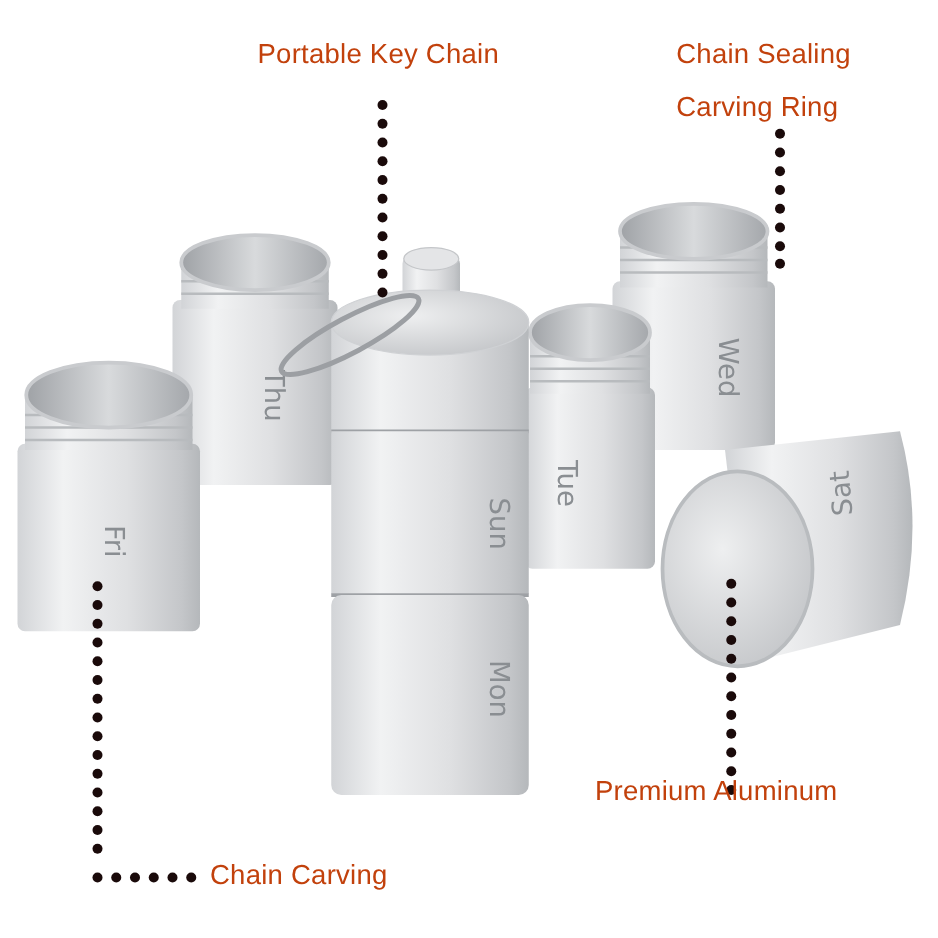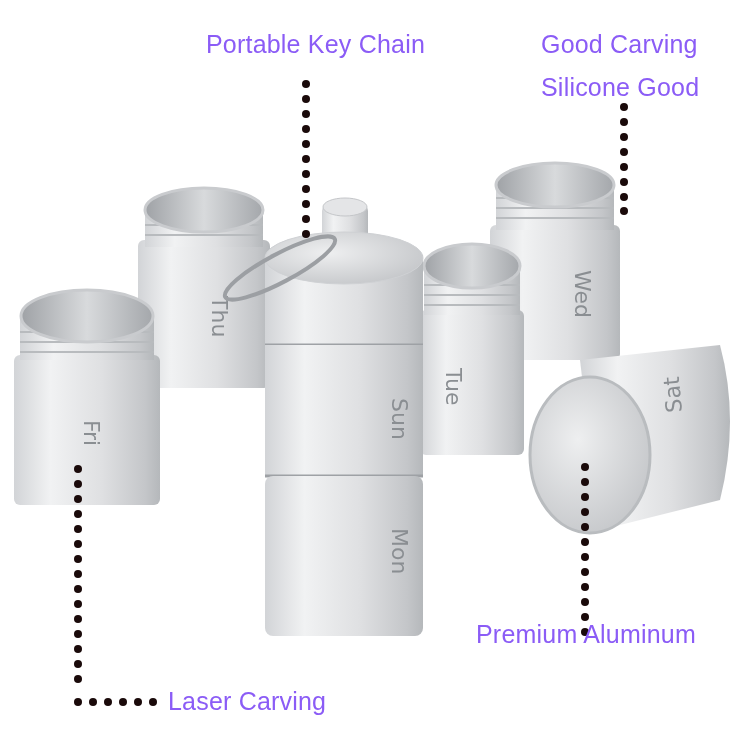--- a/index.html
+++ b/index.html
@@ -1,17 +1,17 @@
 <!DOCTYPE html>
 <html><head>
 <meta charset="utf-8">
 <style>
   html, body { margin:0; padding:0; background:#ffffff; }
   body { width:750px; height:750px; position:relative; overflow:hidden; font-family:"Liberation Sans", sans-serif; }
-  .label { position:absolute; font-size:25px; color:#8b5cf6; white-space:nowrap; letter-spacing:0.2px; }
+  .label { position:absolute; font-size:22px; color:#c2410c; white-space:nowrap; letter-spacing:0.2px; }
   .dots { position:absolute; }
   .dot { position:absolute; width:8px; height:8px; border-radius:50%; background:#1a0a0a; }
   svg.scene { position:absolute; left:0; top:0; }
   .engrave { font-family:"DejaVu Sans", sans-serif; font-size:22px; fill:#8a8e92; }
 </style>
 </head>
 <body>
 
 <svg class="scene" width="750" height="750" viewBox="0 0 750 750">
   <defs>
@@ -150,16 +150,16 @@
   <div class="dot" style="left:74px;top:675px"></div>
   <div class="dot" style="left:74px;top:698px"></div>
   <div class="dot" style="left:89px;top:698px"></div>
   <div class="dot" style="left:104px;top:698px"></div>
   <div class="dot" style="left:119px;top:698px"></div>
   <div class="dot" style="left:134px;top:698px"></div>
   <div class="dot" style="left:149px;top:698px"></div>
 </div>
 
 <div class="label" style="left:206px;top:30px">Portable Key Chain</div>
-<div class="label" style="left:541px;top:30px">Good Carving</div>
-<div class="label" style="left:541px;top:73px">Silicone Good</div>
+<div class="label" style="left:541px;top:30px">Chain Sealing</div>
+<div class="label" style="left:541px;top:73px">Carving Ring</div>
 <div class="label" style="left:476px;top:620px">Premium Aluminum</div>
-<div class="label" style="left:168px;top:687px">Laser Carving</div>
+<div class="label" style="left:168px;top:687px">Chain Carving</div>
 
 </body></html>

